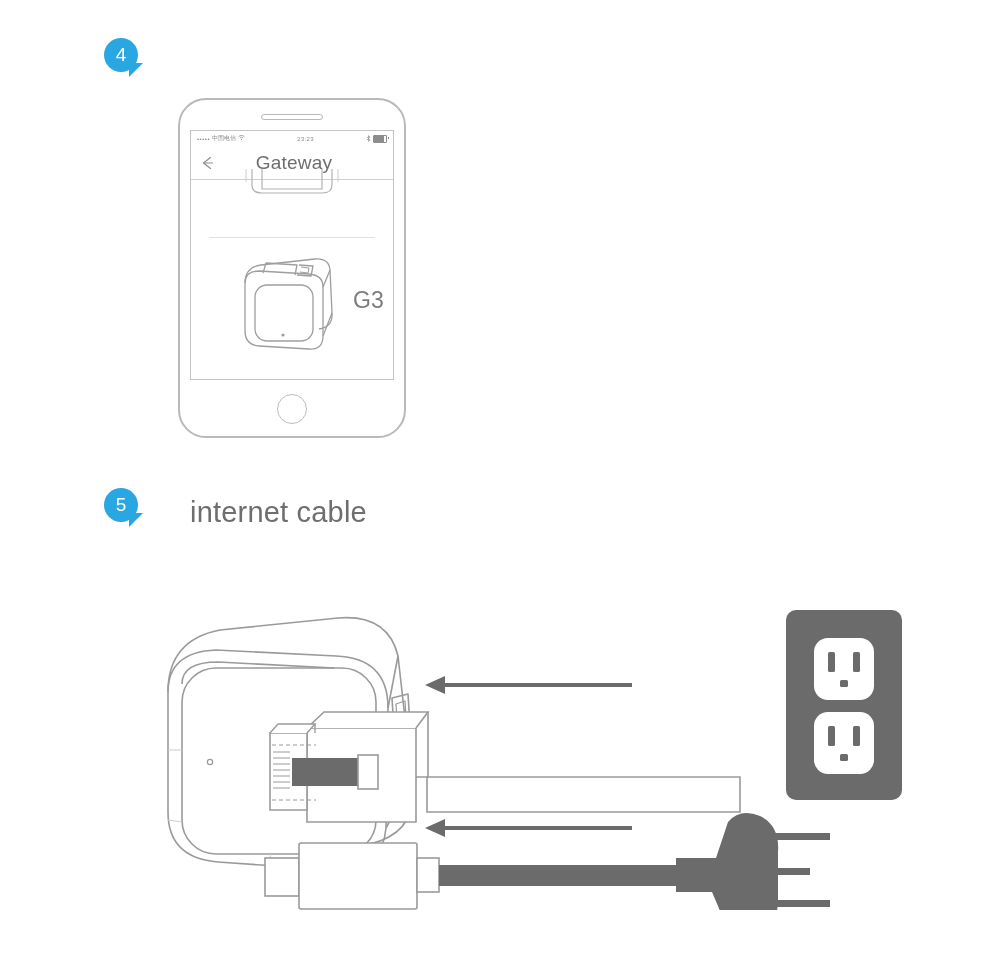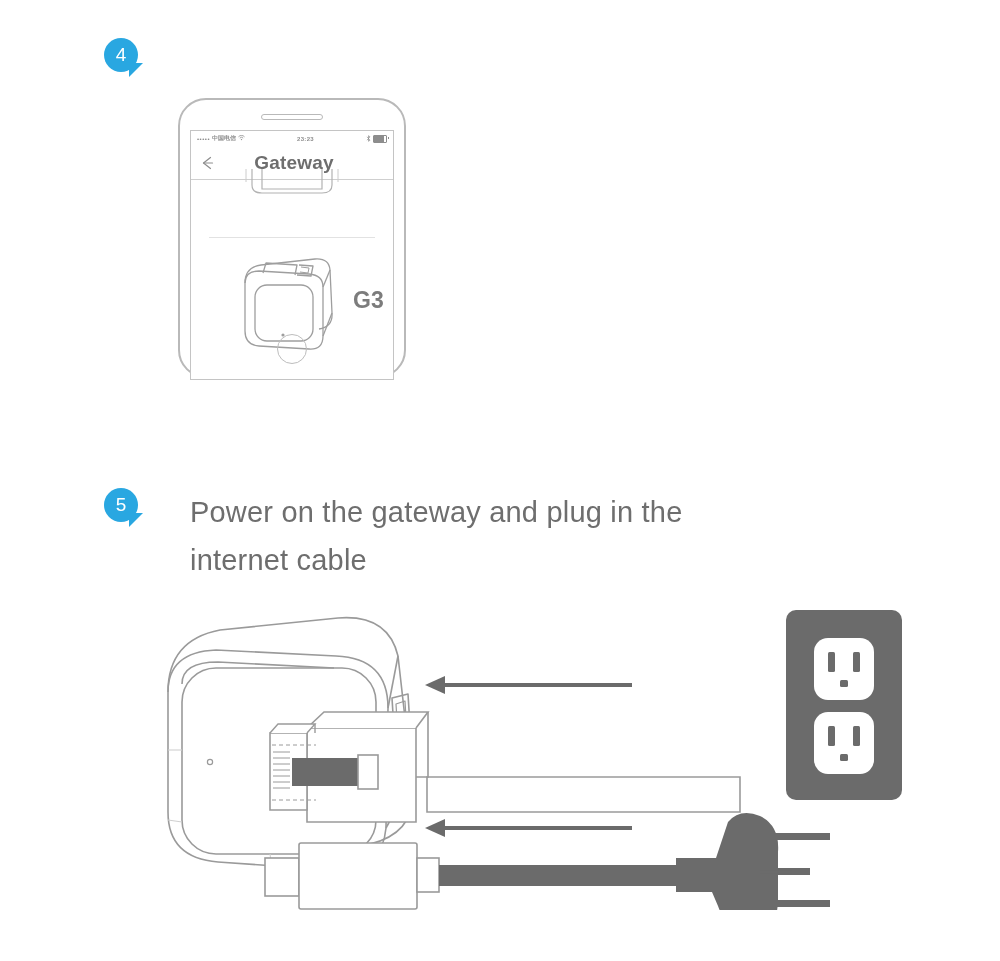--- a/index.html
+++ b/index.html
@@ -67,22 +67,21 @@
   #step4 .step-text { margin-left: 40px; }
   #step5 { left: 104px; top: 488px; }
   #step5 .step-text { margin-left: 42px; }
 
   
   #phone {
     position: absolute;
     left: 178px;
     top: 98px;
     width: 228px;
-    height: 280px;
-    font-weight: bold;
+    height: 340px;
   }
   .phone-body {
     position: absolute;
     inset: 0;
     border: 2px solid #b9b9b9;
     border-radius: 28px;
     background: #ffffff;
     box-sizing: border-box;
   }
   .phone-speaker {
@@ -315,21 +314,20 @@
 
   <div class="phone-home"></div>
 </div>
 
 <div class="step" id="step5">
   <div class="badge-wrap">
     <div class="badge">5</div>
     <div class="badge-tail"></div>
   </div>
   <div class="step-text">
-    <div>Power on the gateway and plug in the</div>
     <div>internet cable</div>
   </div>
 </div>
 
 <div id="diagram">
   <svg width="800" height="310" viewBox="0 0 800 310" xmlns="http://www.w3.org/2000/svg">
 
     <g stroke="#9a9a9a" stroke-width="1.6" fill="none" stroke-linejoin="round">
 
       <path d="M48 92 Q48 40 100 30 L218 18 Q268 14 278 56 L292 180 Q300 232 250 244"></path>

